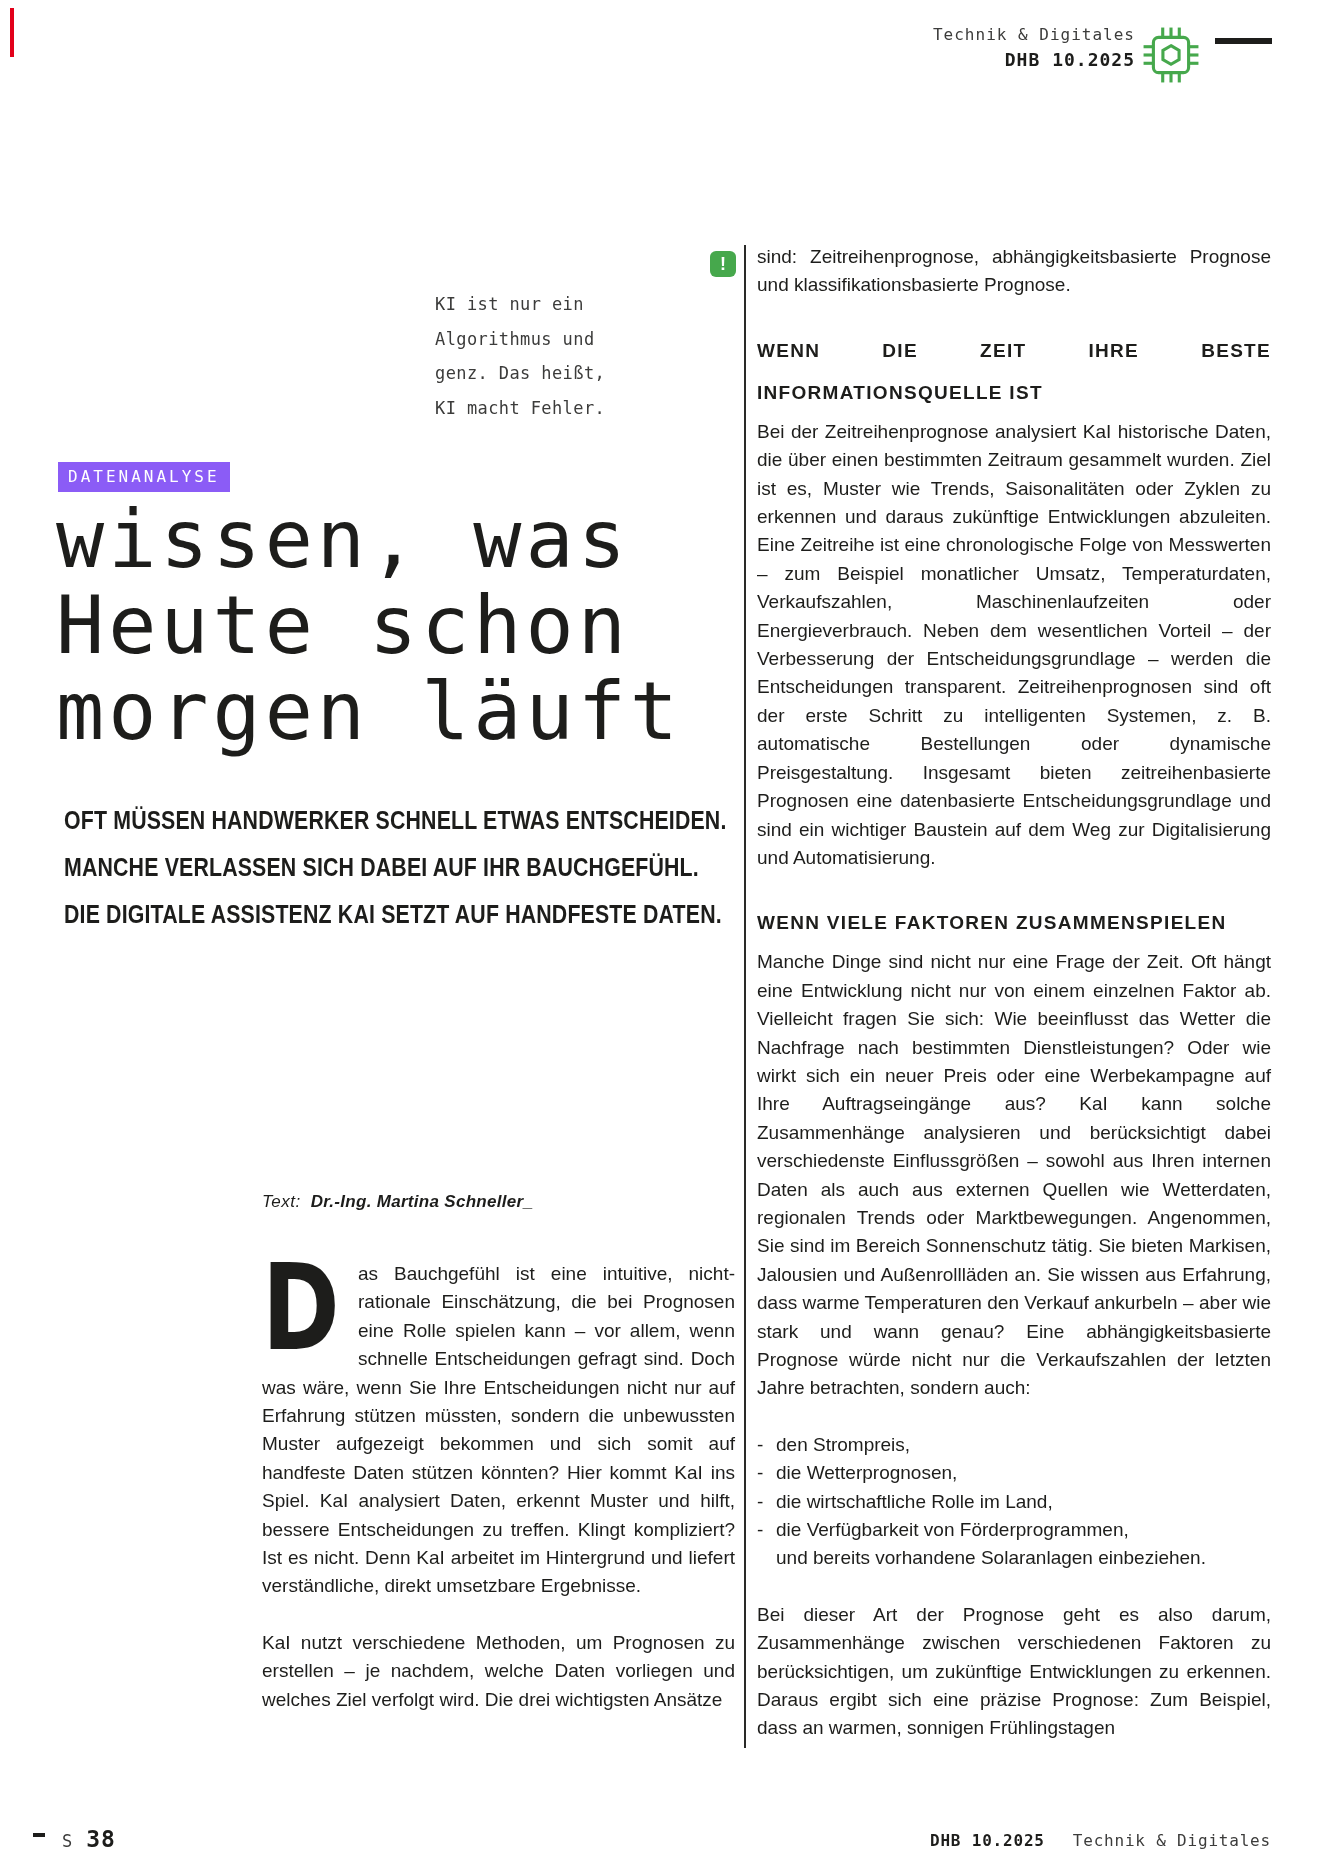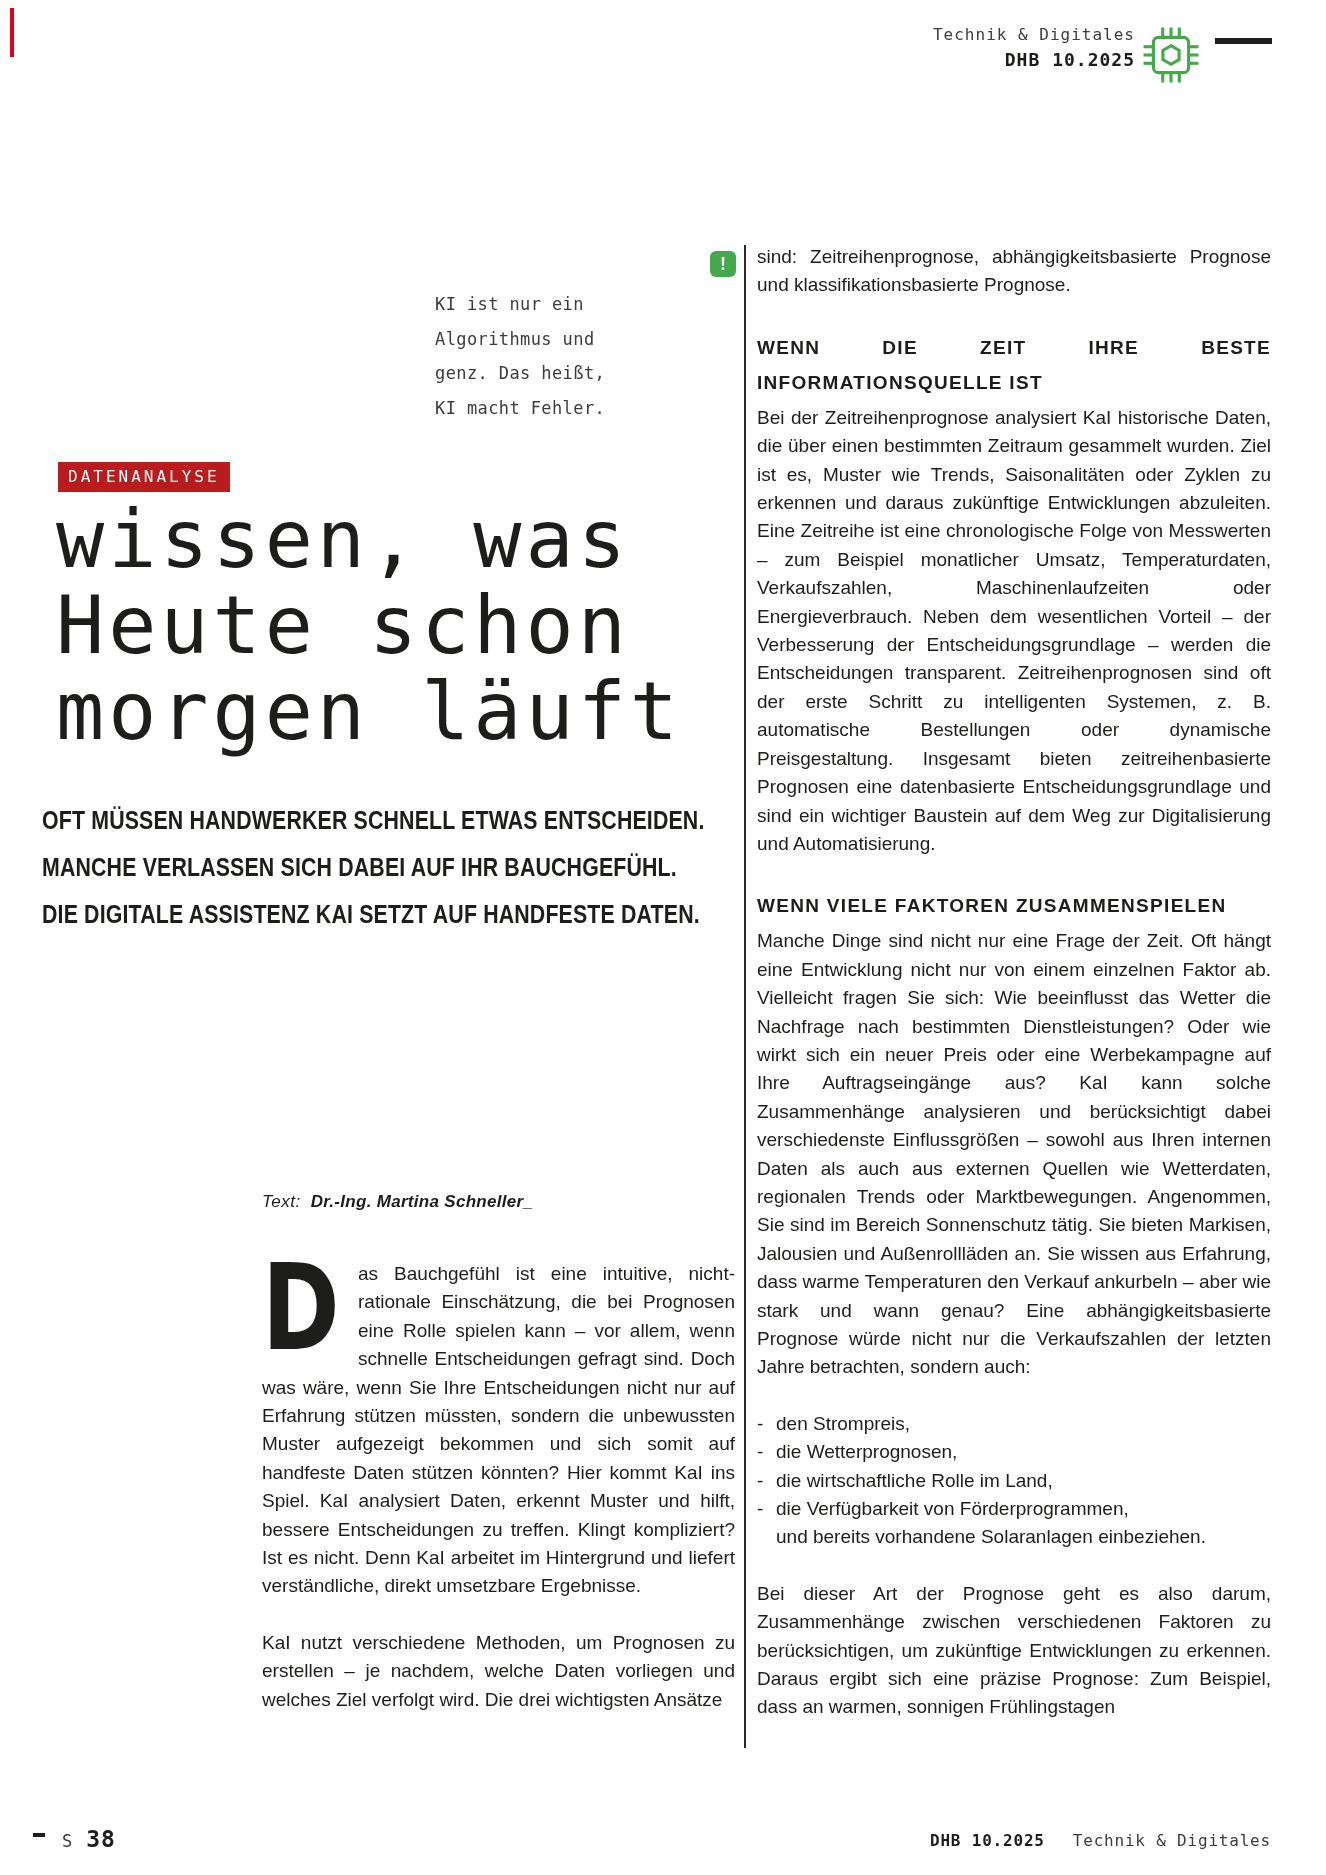--- a/index.html
+++ b/index.html
@@ -20,44 +20,44 @@
 
   
   .alert{position:absolute;left:710px;top:251px;width:26px;height:26px;border-radius:6px;
          background:#46a84c;display:flex;align-items:center;justify-content:center;}
   .alert span{color:#fff;font-weight:700;font-size:18px;line-height:18px;font-family:"Liberation Sans",sans-serif;}
   .callout{position:absolute;left:435px;top:287px;width:300px;text-align:left;
            font-family:"DejaVu Sans Mono",monospace;font-size:17px;line-height:34.5px;
            letter-spacing:.4px;color:#3c3c3b;}
 
   
-  .kicker{position:absolute;left:58px;top:462px;background:#b91c1c;color:#fff;
+  .kicker{position:absolute;left:58px;top:462px;background:#8b5cf6;color:#fff;
           font-family:"DejaVu Sans Mono",monospace;font-size:16px;line-height:17px;
           letter-spacing:3px;padding:6px 10px 7px 10px;}
   .headline{position:absolute;left:56px;top:497px;font-family:"DejaVu Sans Mono",monospace;
             font-weight:400;font-size:80px;line-height:86px;letter-spacing:4px;
             color:#1d1d1b;white-space:nowrap;}
-  .standfirst{position:absolute;left:42px;top:797px;}
+  .standfirst{position:absolute;left:64px;top:797px;}
   .sf-line{font-weight:700;font-size:26px;line-height:47px;letter-spacing:.2px;
            transform:scaleX(.82);transform-origin:0 50%;white-space:nowrap;color:#1d1d1b;}
 
   
   .byline{position:absolute;left:262px;top:1192px;font-style:italic;font-size:17px;color:#1d1d1b;}
   .byline .lbl{font-weight:400;letter-spacing:.5px;margin-right:10px;}
   .byline .aut{font-weight:700;letter-spacing:.3px;}
 
   
   .bodytext{font-size:19px;line-height:28.4px;color:#1d1d1b;text-align:justify;}
   .col-left{position:absolute;left:262px;top:1260px;width:473px;}
   .col-right{position:absolute;left:757px;top:243px;width:514px;}
   .divider{position:absolute;left:744px;top:245px;width:2px;height:1503px;background:#2a2a28;}
   .col-left p,.col-right p{margin:0;}
   .col-left p + p{margin-top:28px;}
   .col-right p + p, .col-right .list + p{margin-top:28px;}
-  .col-right h2{margin:30px 0 4px 0;font-size:19px;line-height:35px;font-weight:700;
+  .col-right h2{margin:30px 0 4px 0;font-size:19px;line-height:42px;font-weight:700;
                 letter-spacing:1.3px;color:#1d1d1b;}
   .dropcap{float:left;width:90px;height:86px;position:relative;margin:2px 6px 0 0;}
   .dropcap span{position:absolute;left:0;top:-14px;font-family:"DejaVu Sans",sans-serif;
                 font-weight:700;font-size:120px;line-height:120px;color:#1d1d1b;
                 transform:scaleX(.78);transform-origin:0 0;}
   .list{margin:28px 0 0 0;}
   .li{display:flex;font-size:19px;line-height:28.4px;color:#1d1d1b;}
   .li .dash{width:19px;flex:none;}
   .li.cont{padding-left:19px;}
 

